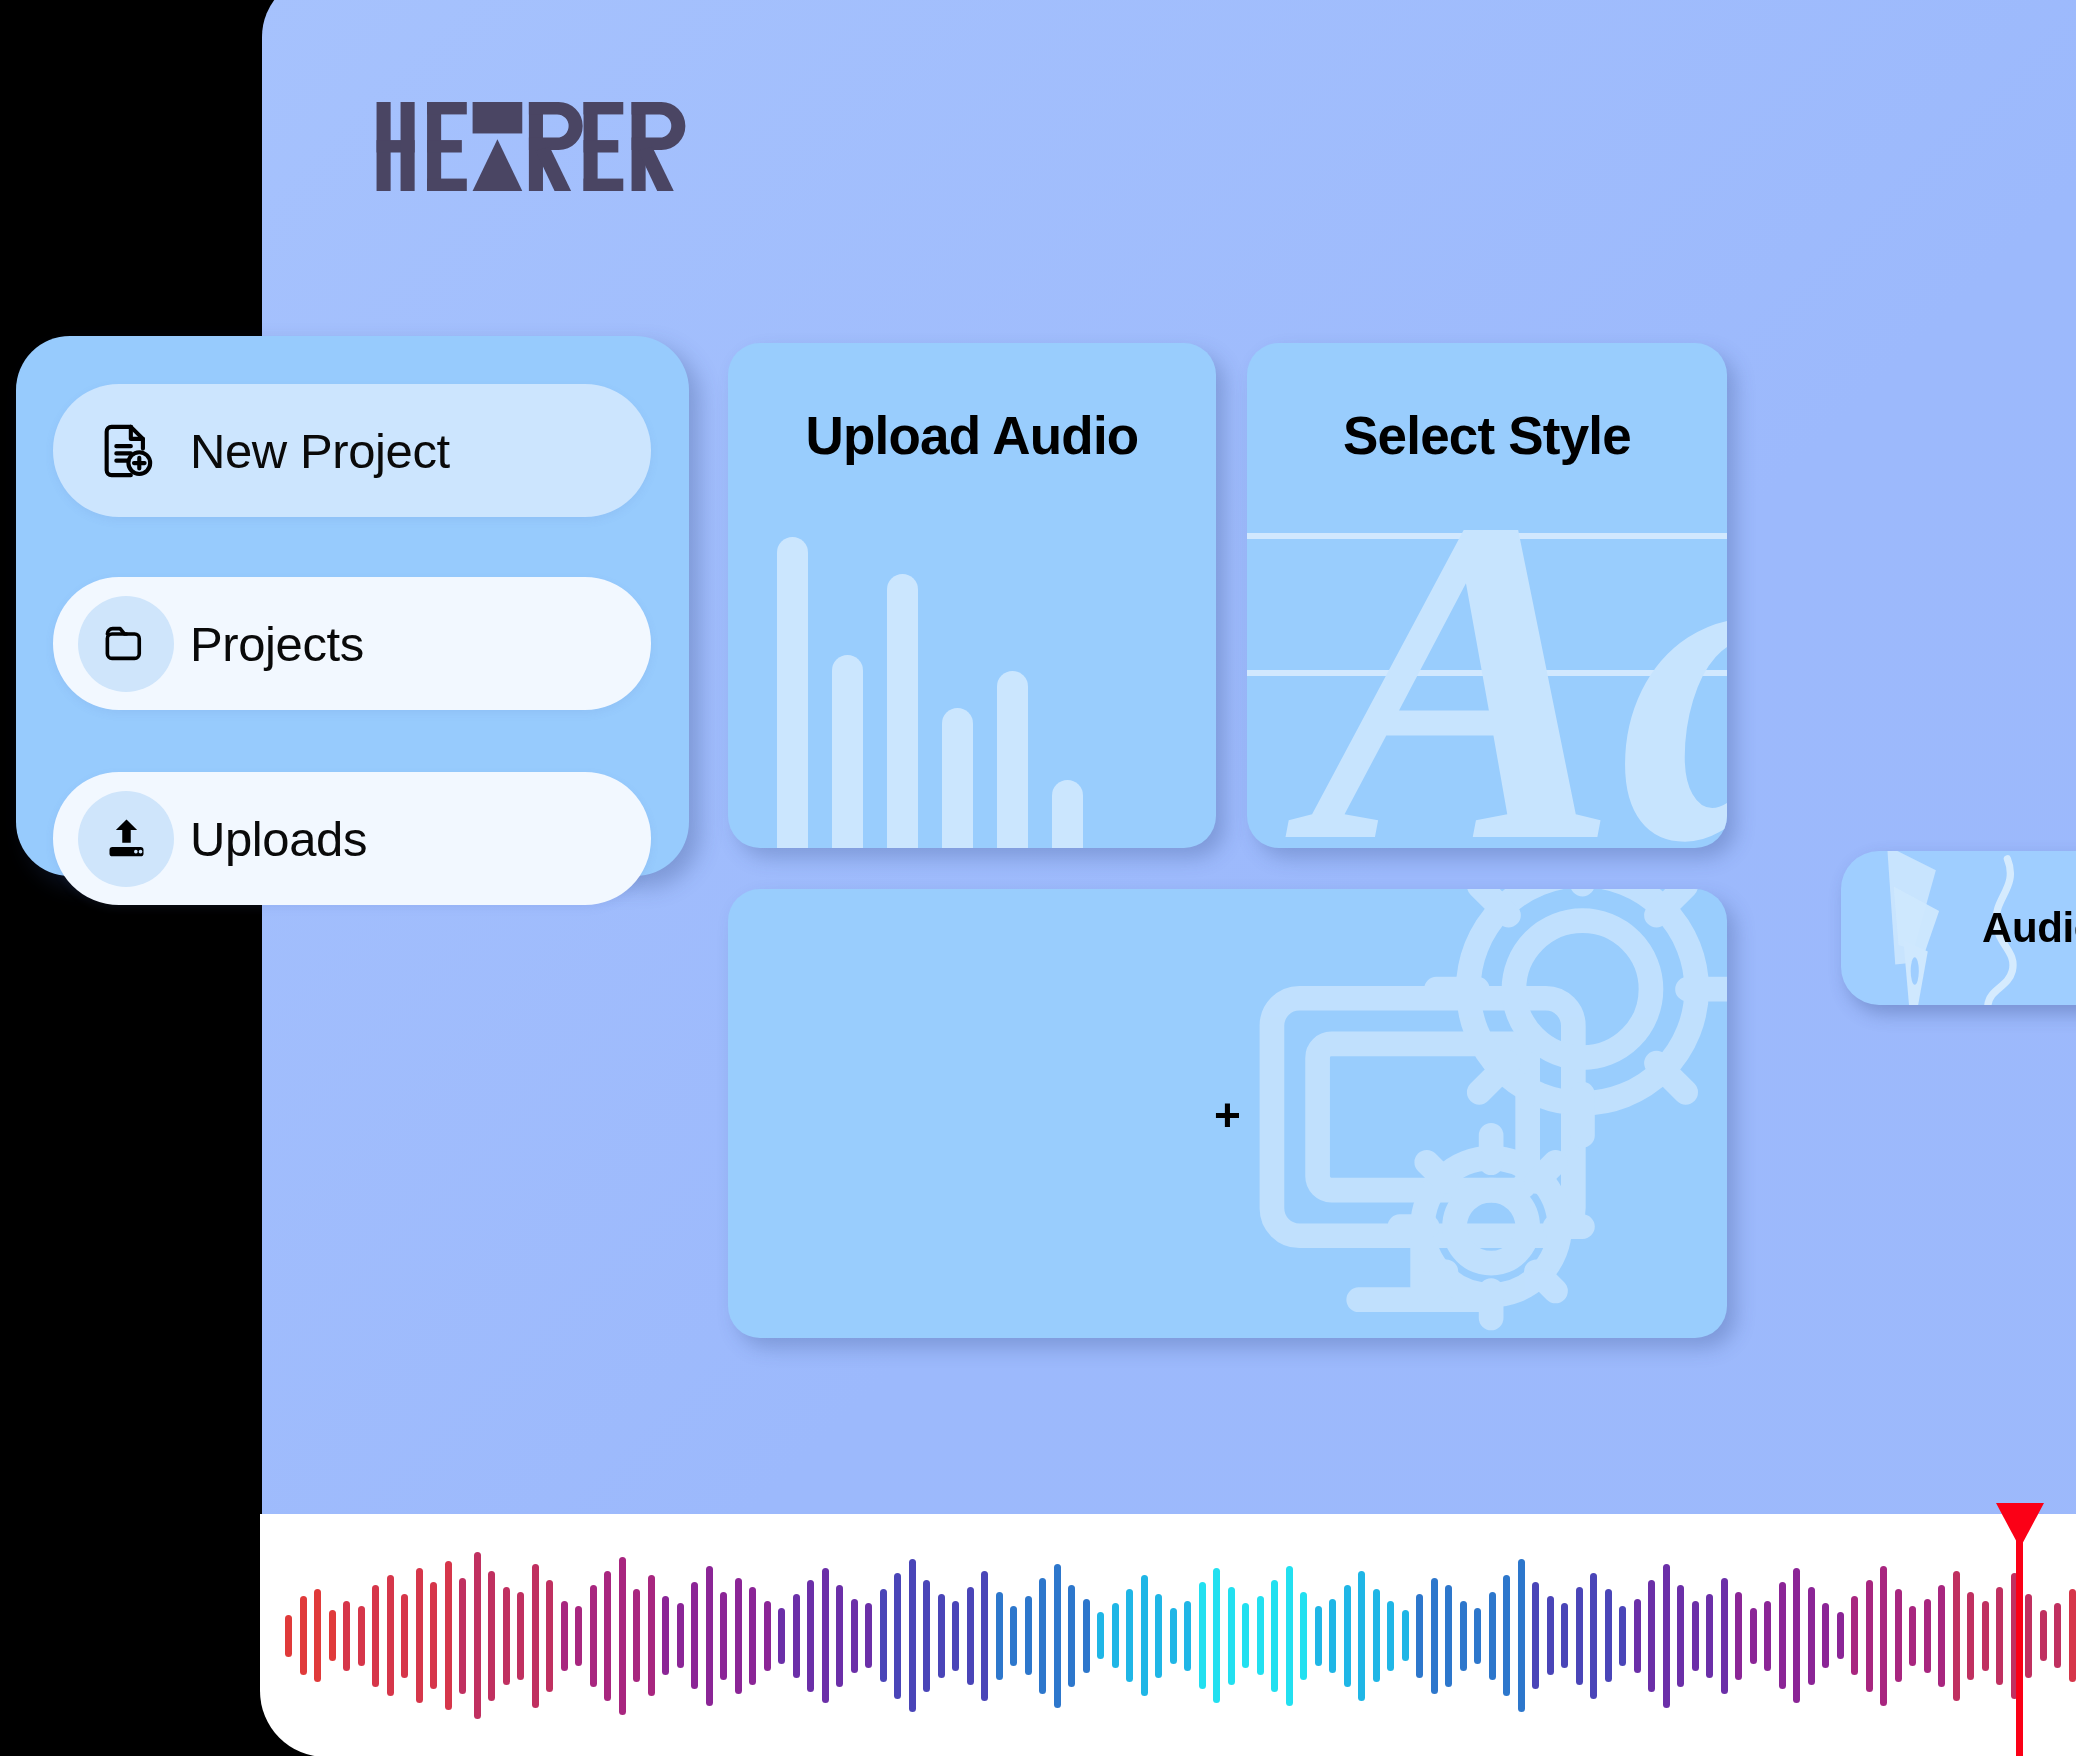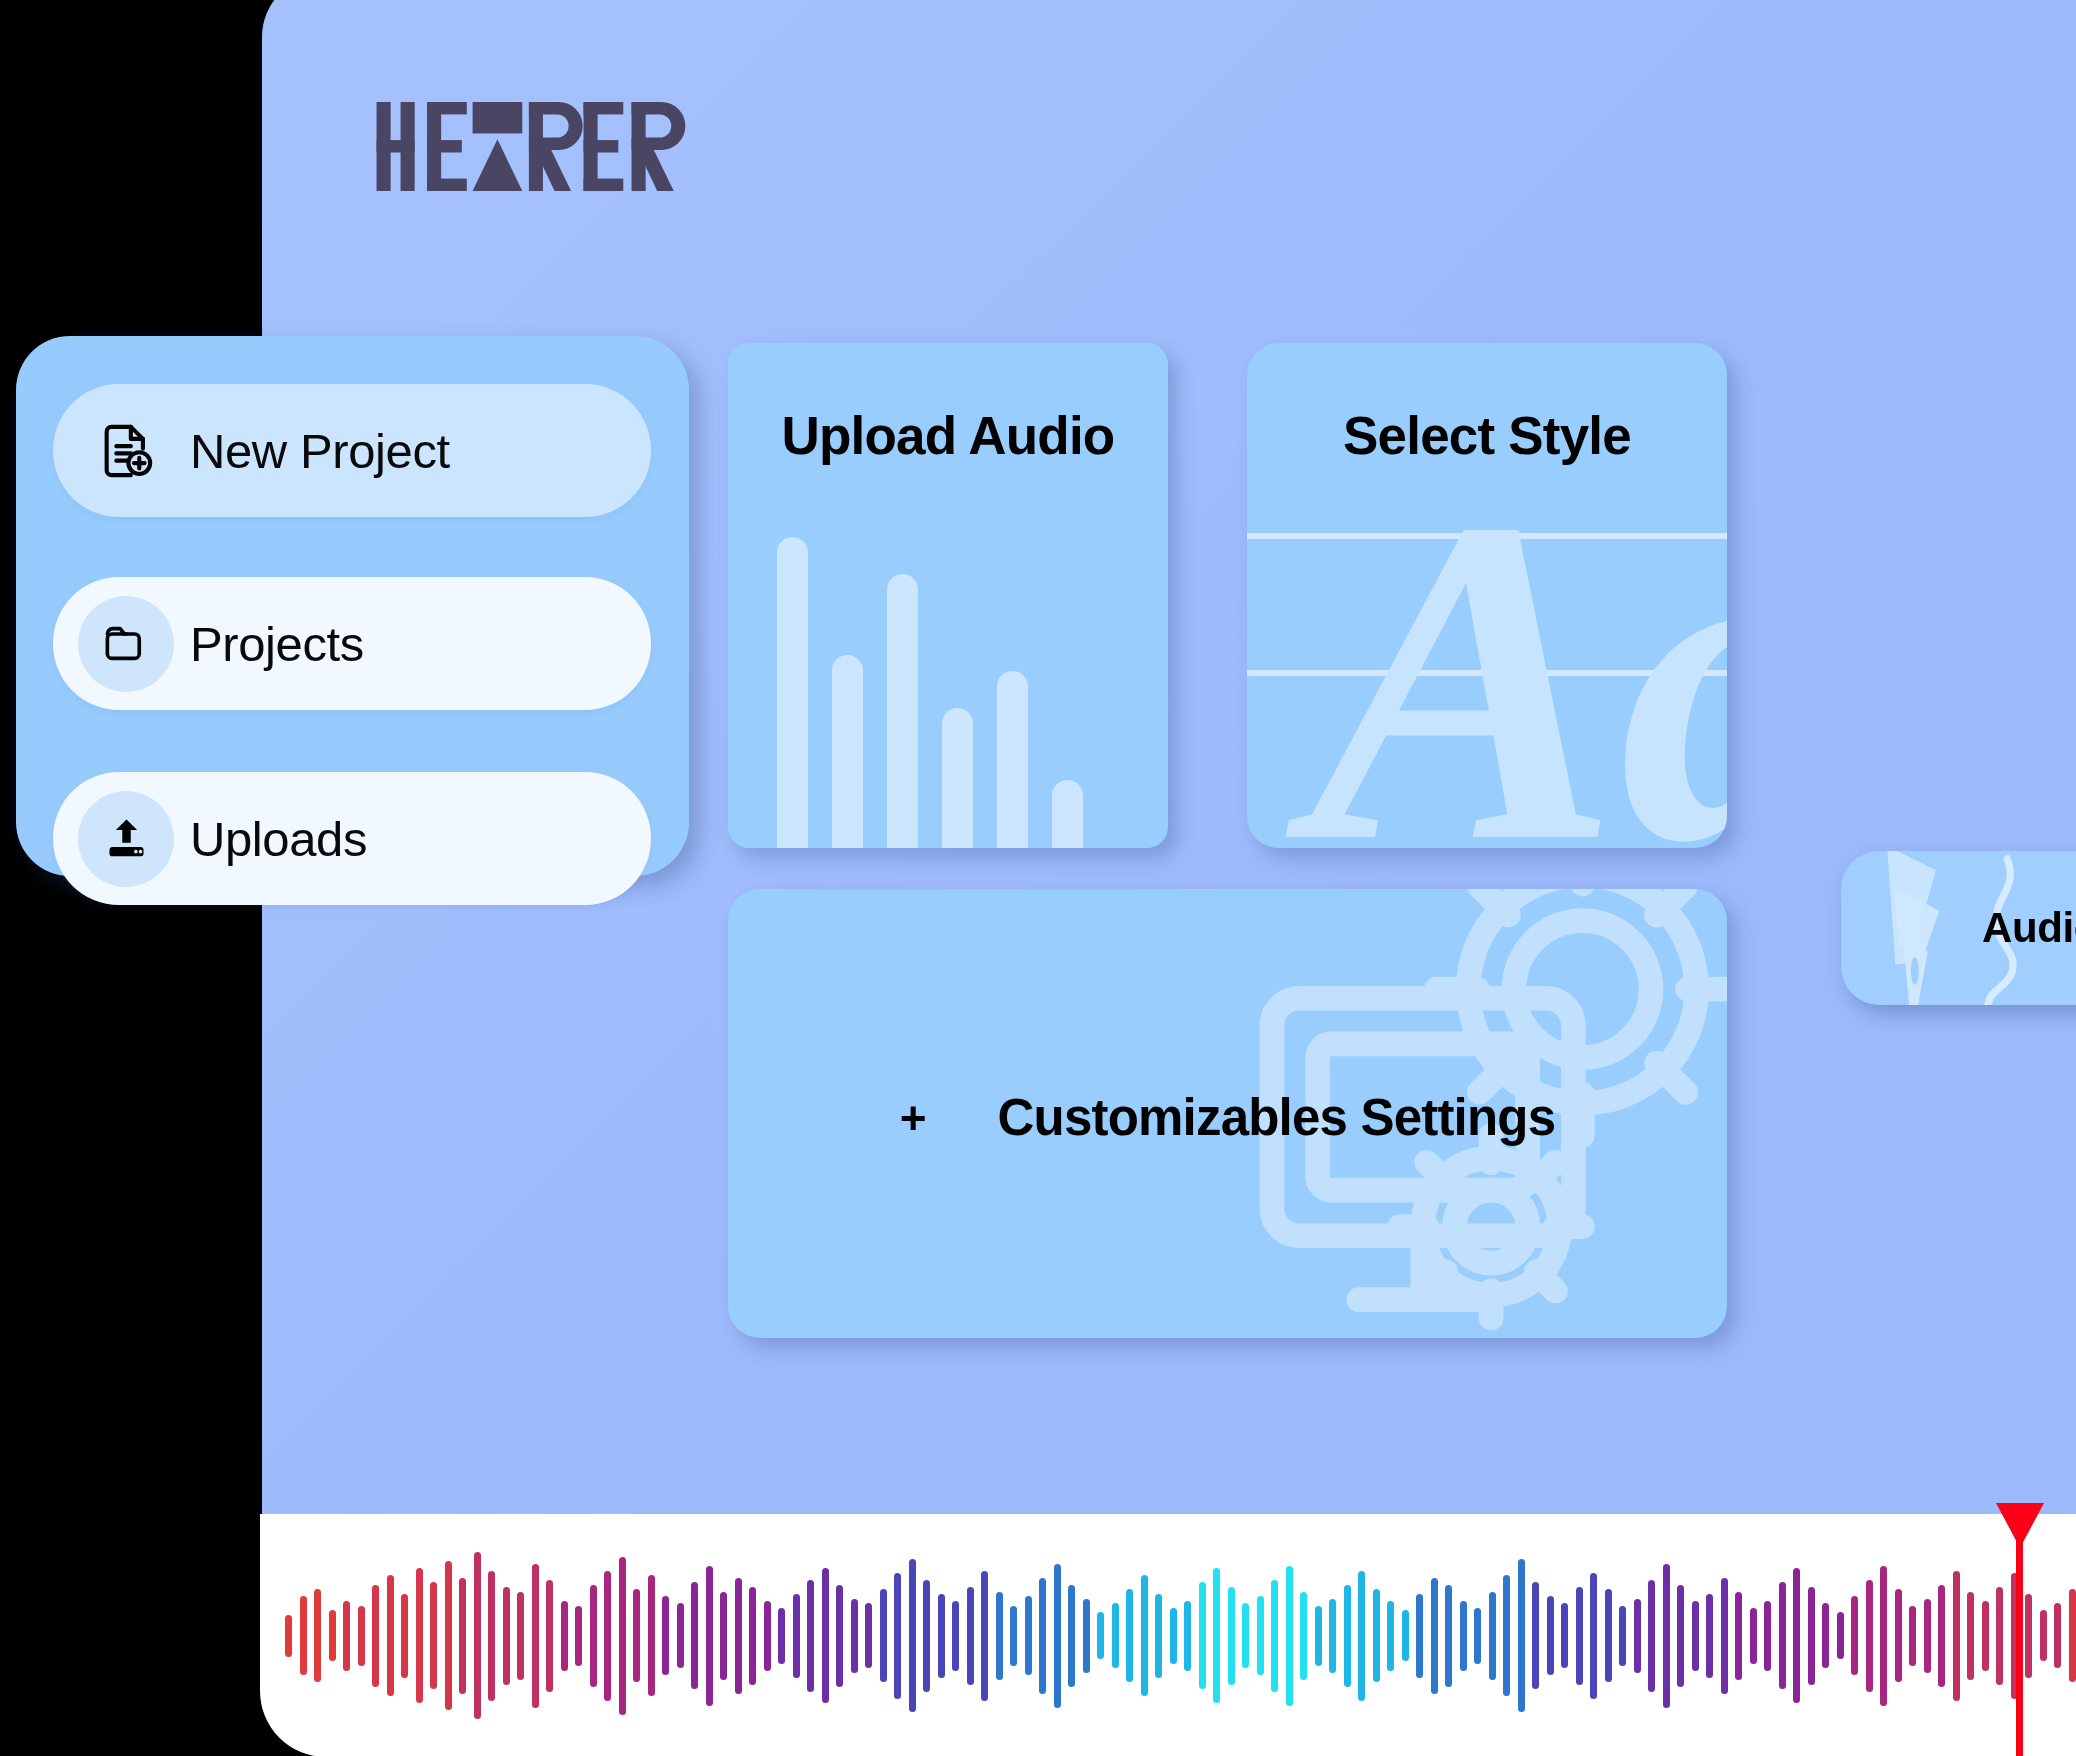--- a/index.html
+++ b/index.html
@@ -43,21 +43,21 @@
 
   
   .fcard{
     position:absolute;background:#99cdfd;border-radius:32px;overflow:hidden;
     box-shadow:9px 10px 19px rgba(40,60,120,.26);
   }
   .fcard-title{
     position:absolute;left:0;right:0;top:62px;text-align:center;
     font-size:53px;font-weight:700;color:#000;letter-spacing:-0.8px;z-index:4;
   }
-  #card-upload{left:728px;top:343px;width:440px;height:505px;border-radius:21px;}
+  #card-upload{left:728px;top:343px;width:488px;height:505px;}
   #card-style{left:1247px;top:343px;width:480px;height:505px;}
   #card-settings{left:728px;top:889px;width:999px;height:449px;}
   #settings-row{
     position:absolute;z-index:4;left:0;right:0;top:199px;
     display:flex;align-items:center;justify-content:center;gap:71px;
   }
   #settings-plus{font-size:46px;font-weight:700;color:#000;}
   #settings-title{font-size:51px;font-weight:700;color:#000;letter-spacing:-0.8px;}
 
   
@@ -214,21 +214,20 @@
         <g stroke-linecap="round">
           <path d="M0 -20v6M0 20v-6M-20 0h6M20 0h-6
                    M-14.1 -14.1l4.2 4.2M14.1 14.1l-4.2 -4.2
                    M14.1 -14.1l-4.2 4.2M-14.1 14.1l4.2 -4.2"></path>
         </g>
       </g>
     </svg>
   </div>
   <div id="settings-row">
     <span id="settings-plus">+</span>
-    <span id="settings-title">Customizables Settings</span>
   </div>
 </div>
 
 <div id="audio-pill">
   <div style="position:absolute;left:-4.2px;top:-10px;width:266px;height:195px;">
     <svg viewBox="0 0 320 240" width="266" height="195">
       <g fill="#cfe8fe">
         <path d="M58 6 L118 36 L86 150 L68 152 Z" opacity=".85"></path>
         <path d="M66 56 L122 86 L104 138 L72 128 Z" opacity=".95"></path>
         <path d="M78 122 L108 136 L94 214 L86 214 Z"></path>

